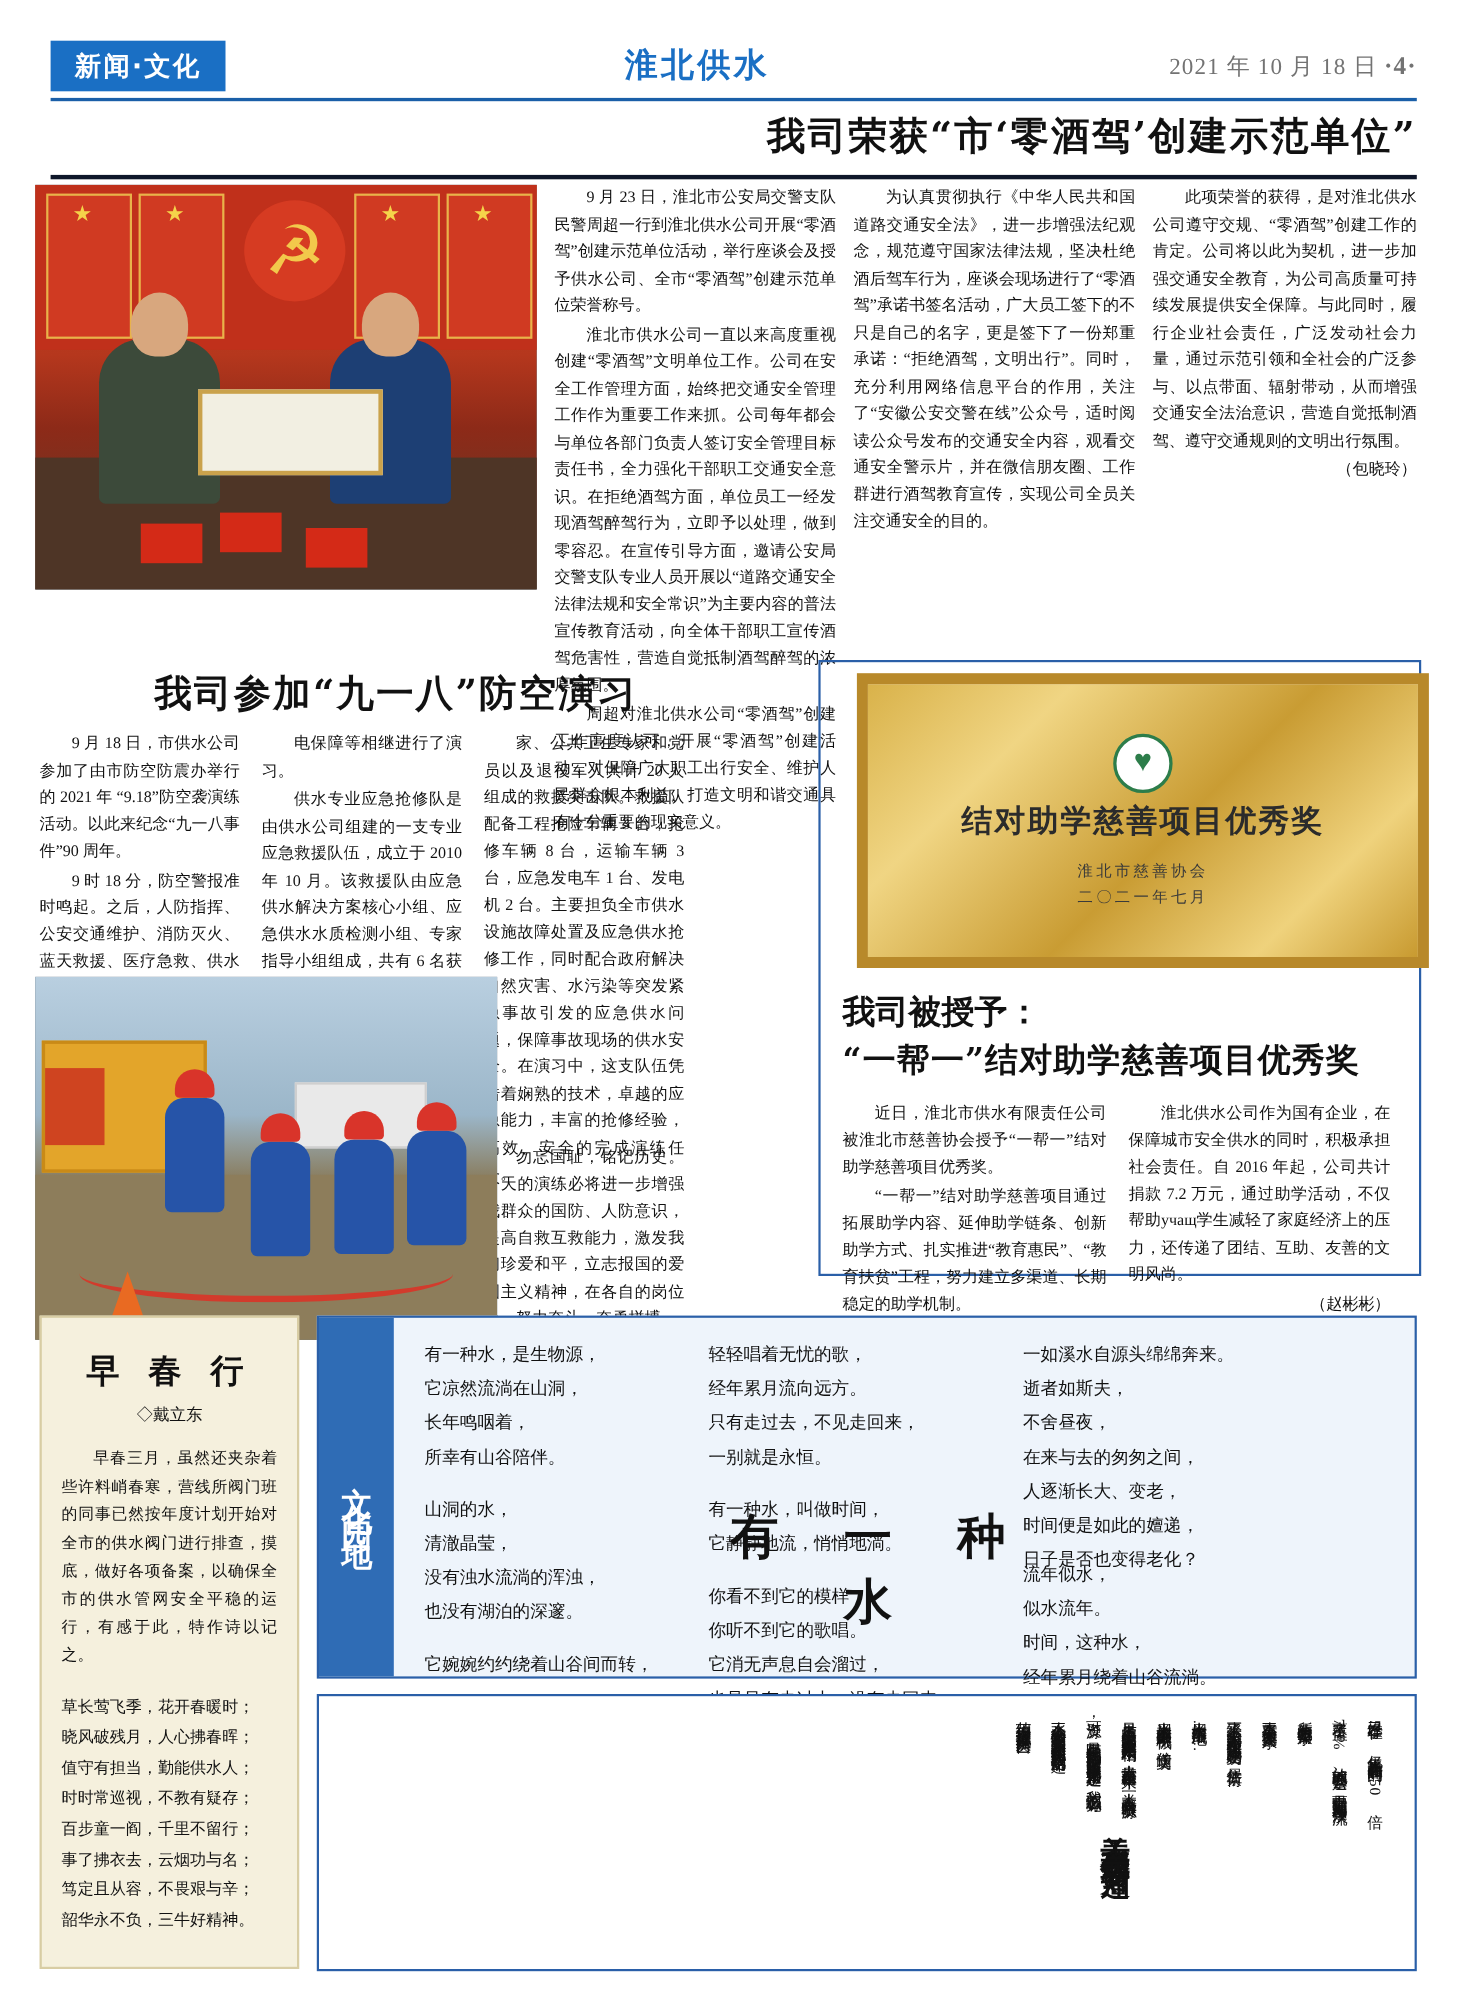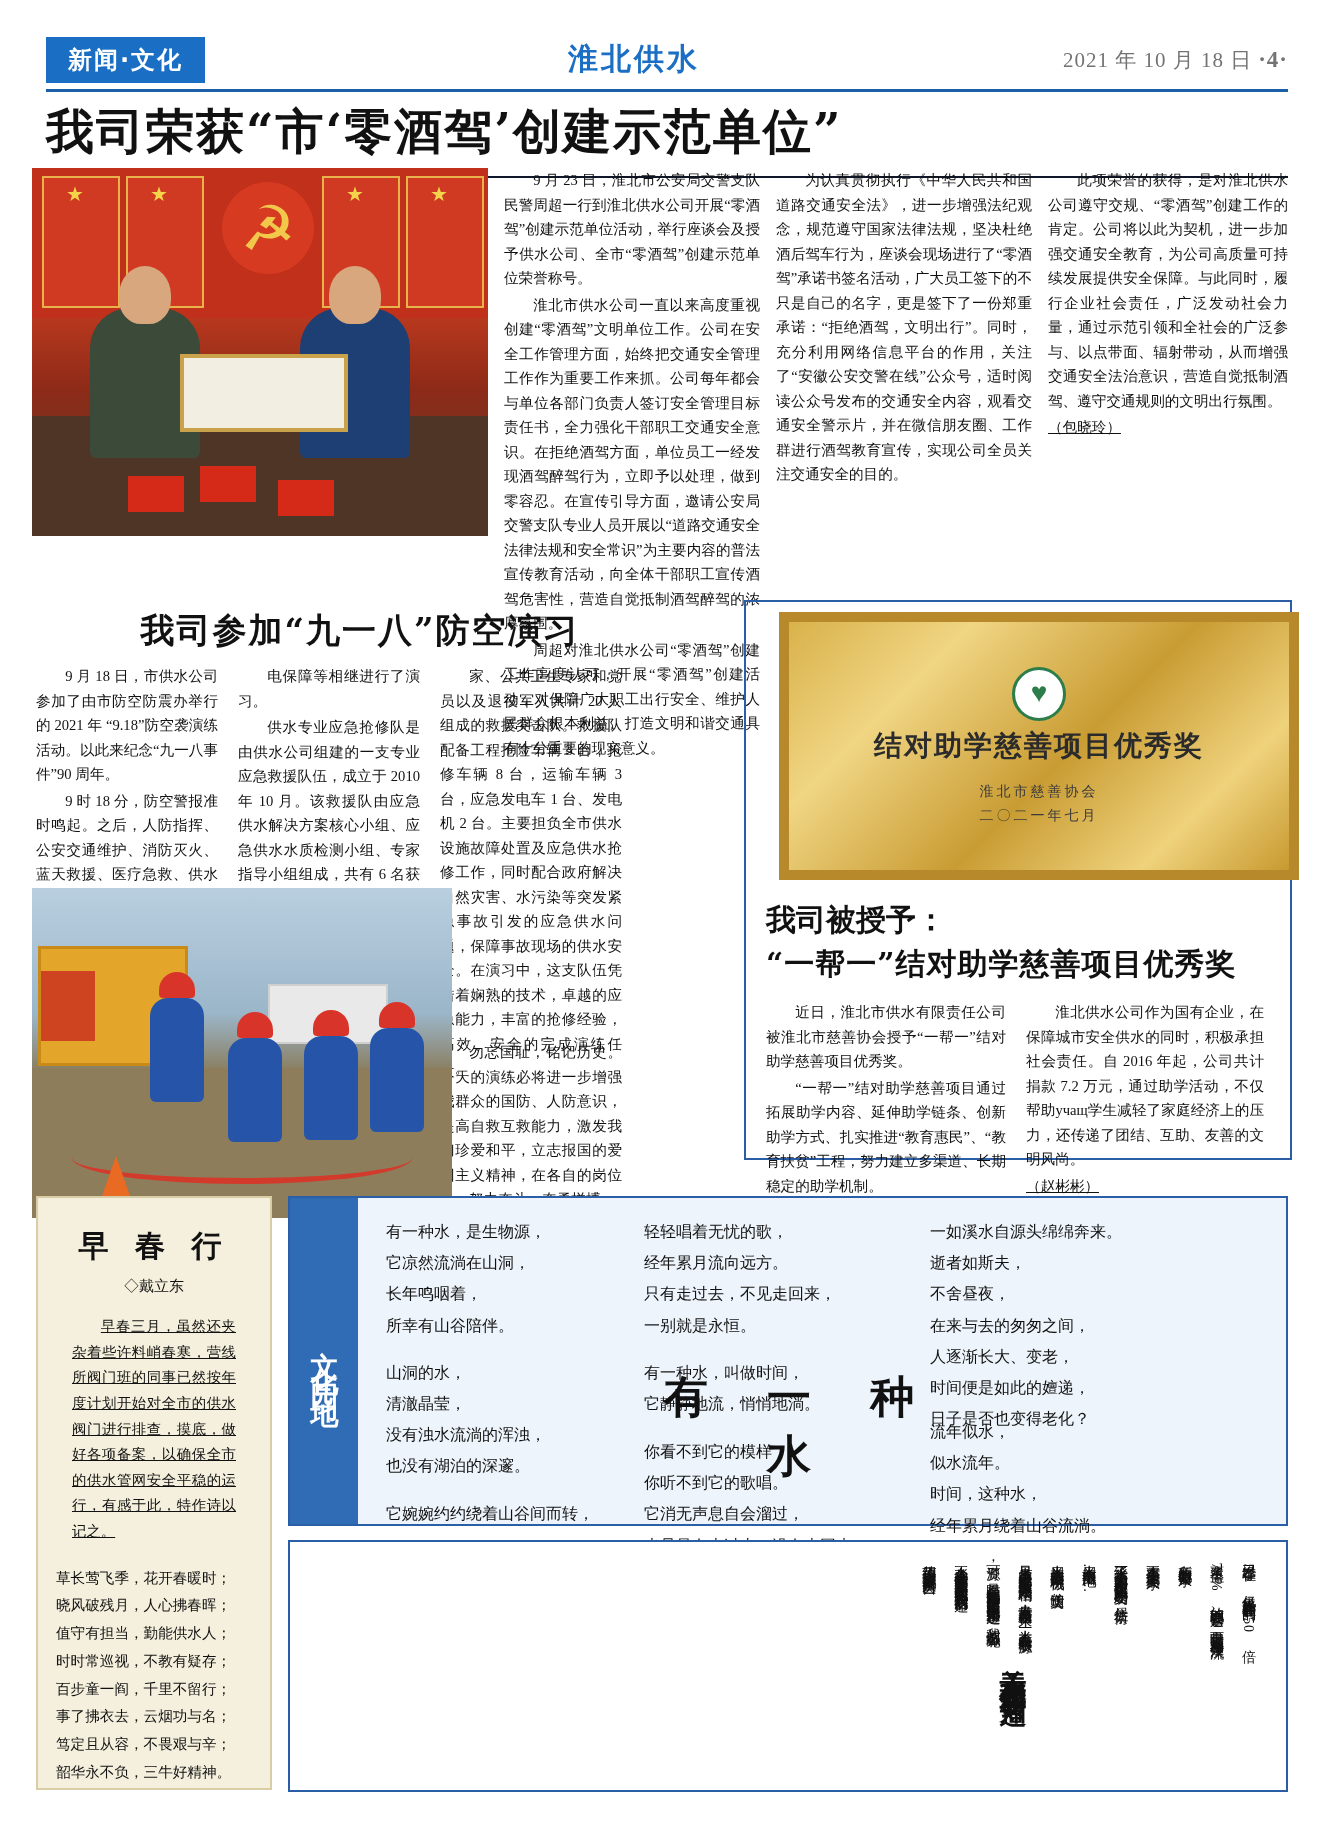--- a/index.html
+++ b/index.html
@@ -26,24 +26,24 @@
   .mh-center {
     font-size:30px; font-weight:bold; color:#1a6fc4; letter-spacing:3px;
     font-family:"DejaVu Serif", serif;
   }
   .mh-right { font-size:21px; color:#737373; letter-spacing:1px; }
   .mh-right .pg { font-weight:bold; font-size:23px; margin-left:6px;}
 
   
   .headline1 {
     position:absolute; left:46px; top:100px; width:1242px;
-    text-align:left;
-    font-size:48px; font-weight:bold; letter-spacing:2px;
+    text-align:right;
+    font-size:35px; font-weight:bold; letter-spacing:2px;
     font-family:"DejaVu Serif", serif;
-    border-bottom:2px solid #0f172a;
+    border-bottom:4px solid #0f172a;
     padding-bottom:12px;
   }
 
   
   .photo {
     position:absolute;
     background:#6f7f8c;
     overflow:hidden;
   }
   .photo1 { left:32px; top:168px; width:456px; height:368px; }
@@ -82,21 +82,21 @@
     text-align:justify;
     text-justify:inter-ideograph;
     color:#111;
   }
   .col p { margin:0 0 2px 0; text-indent:2em; }
 
   
   .t-col1 { left:504px; top:168px; width:256px; }
   .t-col2 { left:776px; top:168px; width:256px; }
   .t-col3 { left:1048px; top:168px; width:240px; }
-  .sig { text-align:left; text-indent:0 !important; margin-top:6px;text-decoration:underline; }
+  .sig { text-align:right; text-indent:0 !important; margin-top:6px; }
 
   
   .headline2 {
     position:absolute; left:70px; top:608px; width:580px;
     font-size:34px; font-weight:bold; letter-spacing:2px;
     font-family:"DejaVu Serif", serif;
     text-align:center;
   }
 
   .m-col1 { left:36px; top:664px; width:182px; }
@@ -130,21 +130,21 @@
 
   
   .poembox {
     position:absolute; left:36px; top:1196px; width:236px; height:594px;
     background:#f5f0dd; border:2px solid #d8cda4;
     padding:16px 18px;
   }
   .poem-title { text-align:center; font-size:30px; font-weight:bold; letter-spacing:8px; font-family:"DejaVu Serif", serif; margin-top:12px;}
   .poem-author { text-align:center; font-size:15px; margin-top:10px; }
   .poem-body { font-size:14.4px; line-height:1.78; margin-top:18px; text-align:justify; }
-  .poem-body p { margin:16px; text-indent:2em;text-decoration:underline; }
+  .poem-body p { margin:0; text-indent:2em; }
   .poem-verse { font-size:14.6px; line-height:1.9; margin-top:20px; }
   .poem-verse p { margin:0; text-indent:0; }
 
   
   .cgbox {
     position:absolute; left:288px; top:1196px; width:1000px; height:330px;
     border:2px solid #2a5fa8; background:#eef4fb;
   }
   .cg-label {
     position:absolute; left:290px; top:1198px; width:68px; height:326px;

